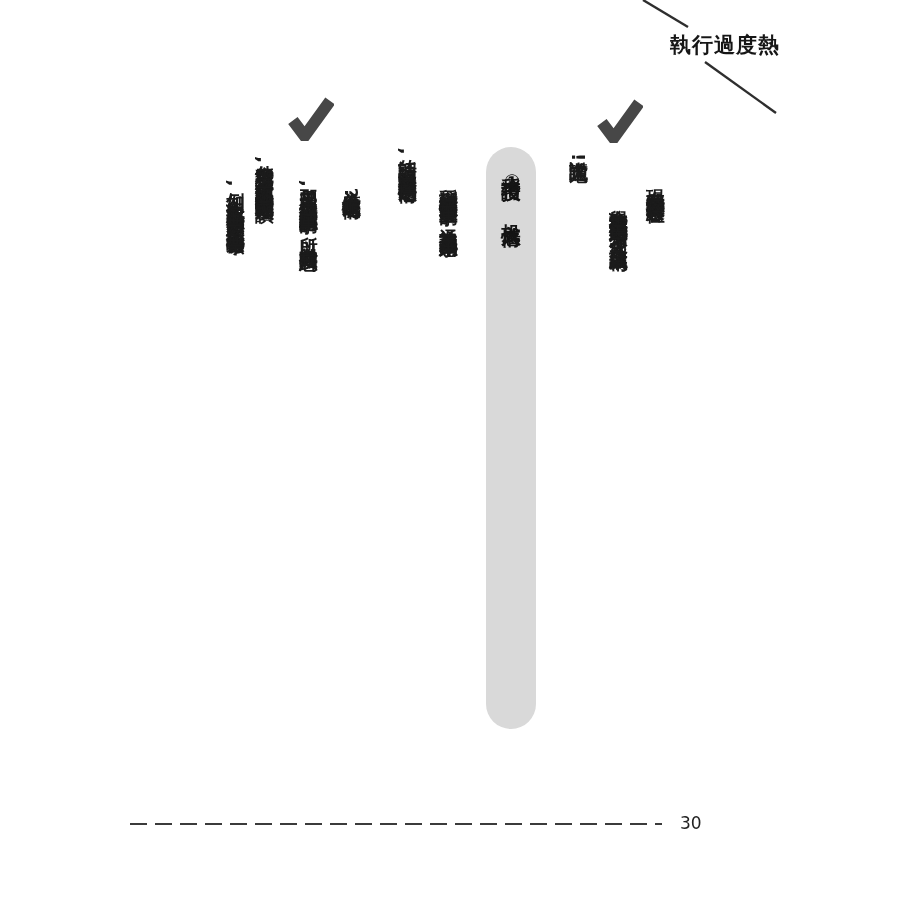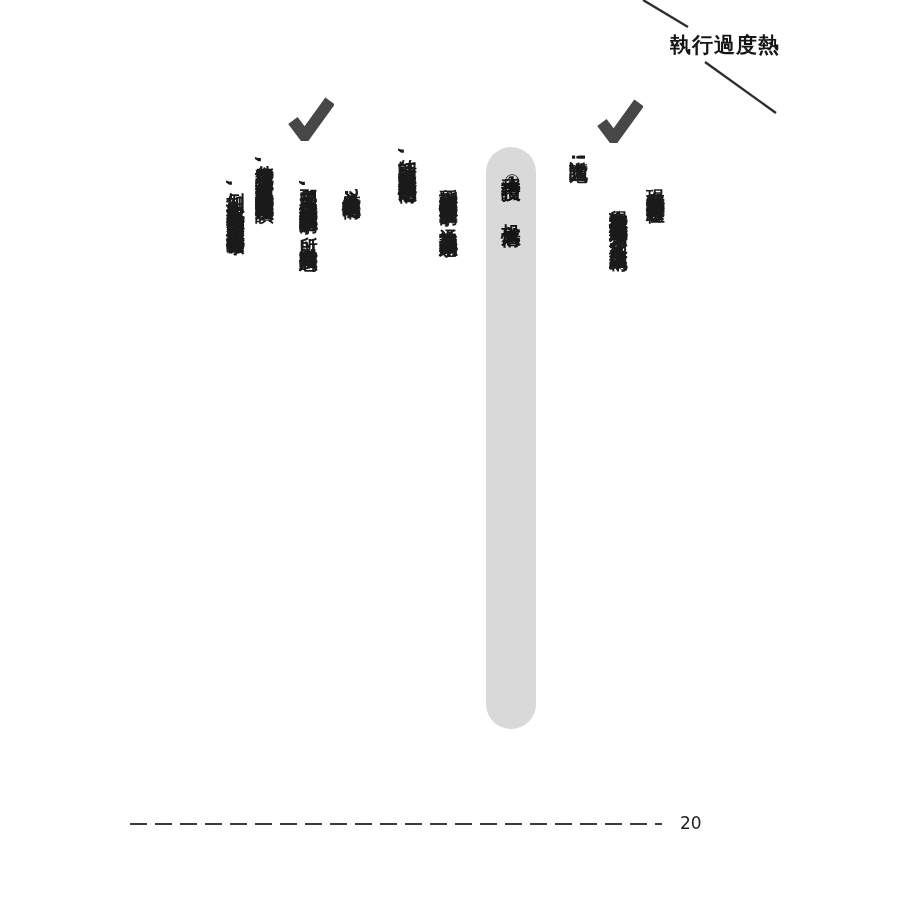--- a/index.html
+++ b/index.html
@@ -109,15 +109,15 @@
   <div class="vcol c3">稱讚別人時投入感情是非常重要的事。通常被認為是刻意奉承</div>
   <div class="vcol c4">的話語,最大的特徵就是因為缺乏感情。</div>
   <div class="vcol c5">為什麼會缺乏感情呢?</div>
   <div class="vcol c6">那是因為,你稱讚的並非你所認同的事。所以,與其隨便想到</div>
   <div class="vcol c7">什麼就稱讚,不如針對你真正認為對方值得讚美的地方予以稱讚。</div>
   <div class="vcol c8">例如,今天上司繫了條很難看的領帶,你卻對他說「這條領帶</div>
 
   <svg class="footer-rule" viewBox="0 0 540 8">
     <line x1="2" y1="4" x2="534" y2="4" stroke="#3b3b3b" stroke-width="2.2" stroke-dasharray="17 8"></line>
   </svg>
-  <div class="page-number">20</div>
+  <div class="page-number">30</div>
 
 </div>
 
 </body></html>

